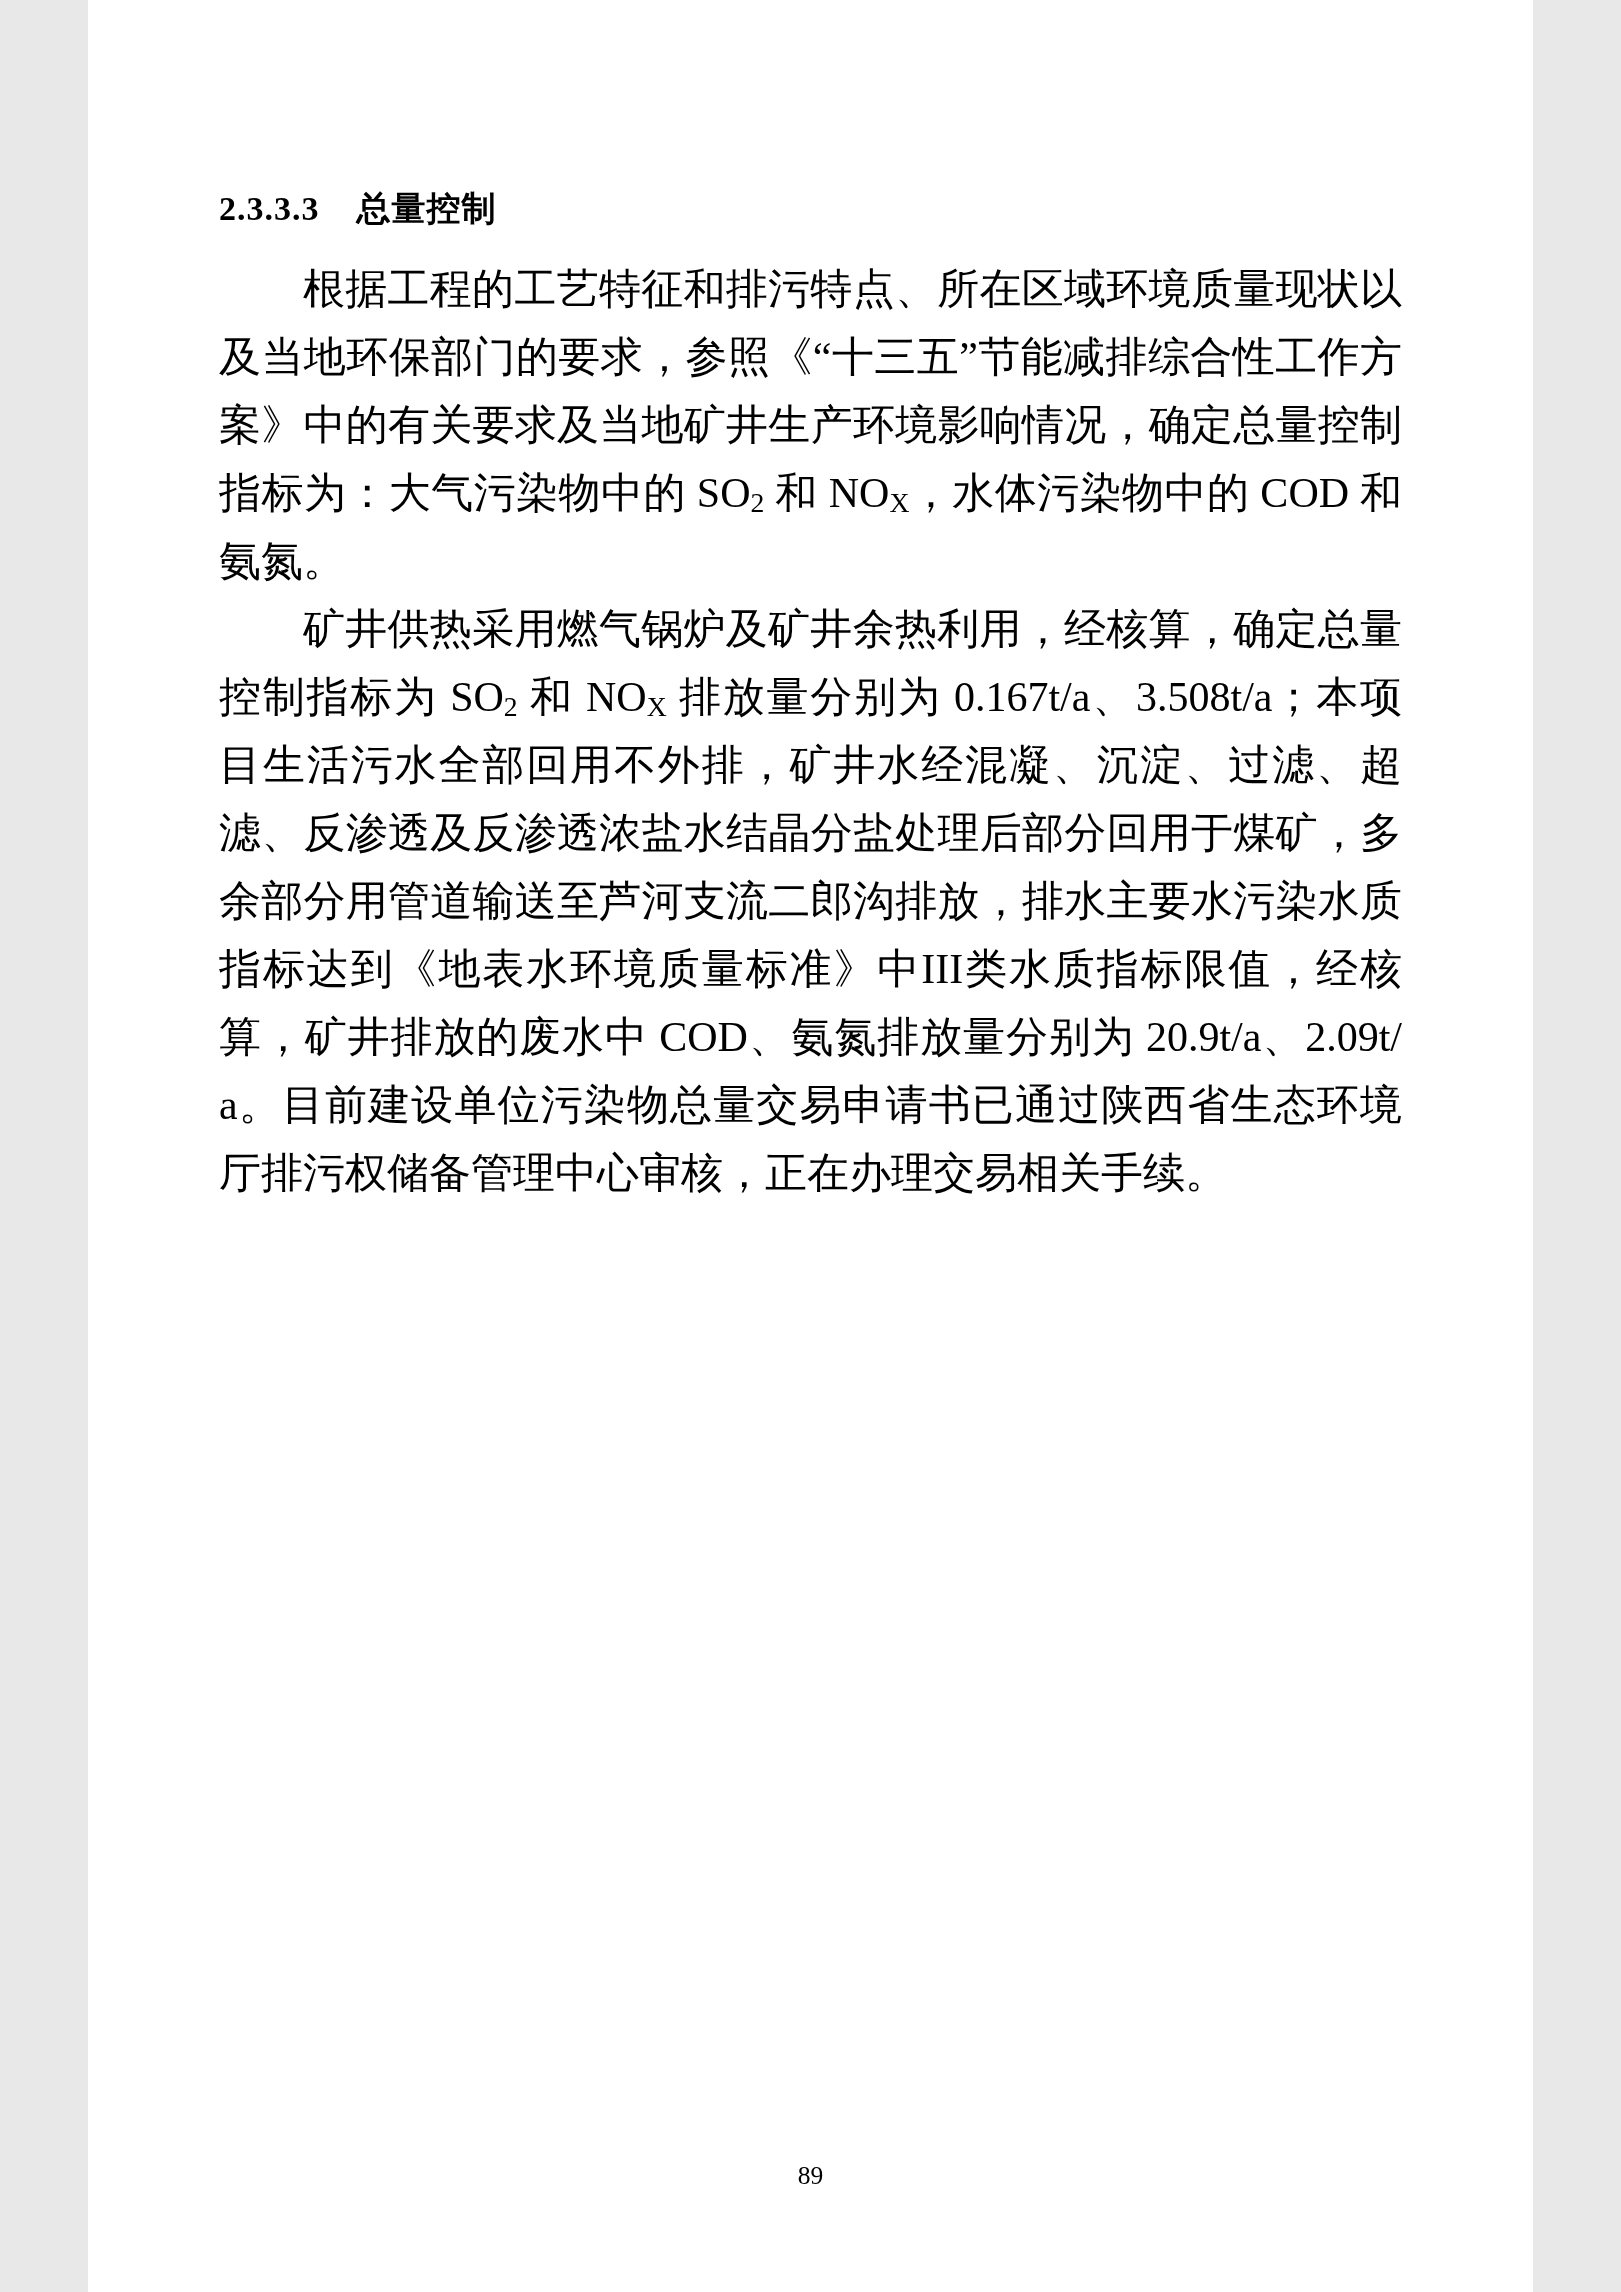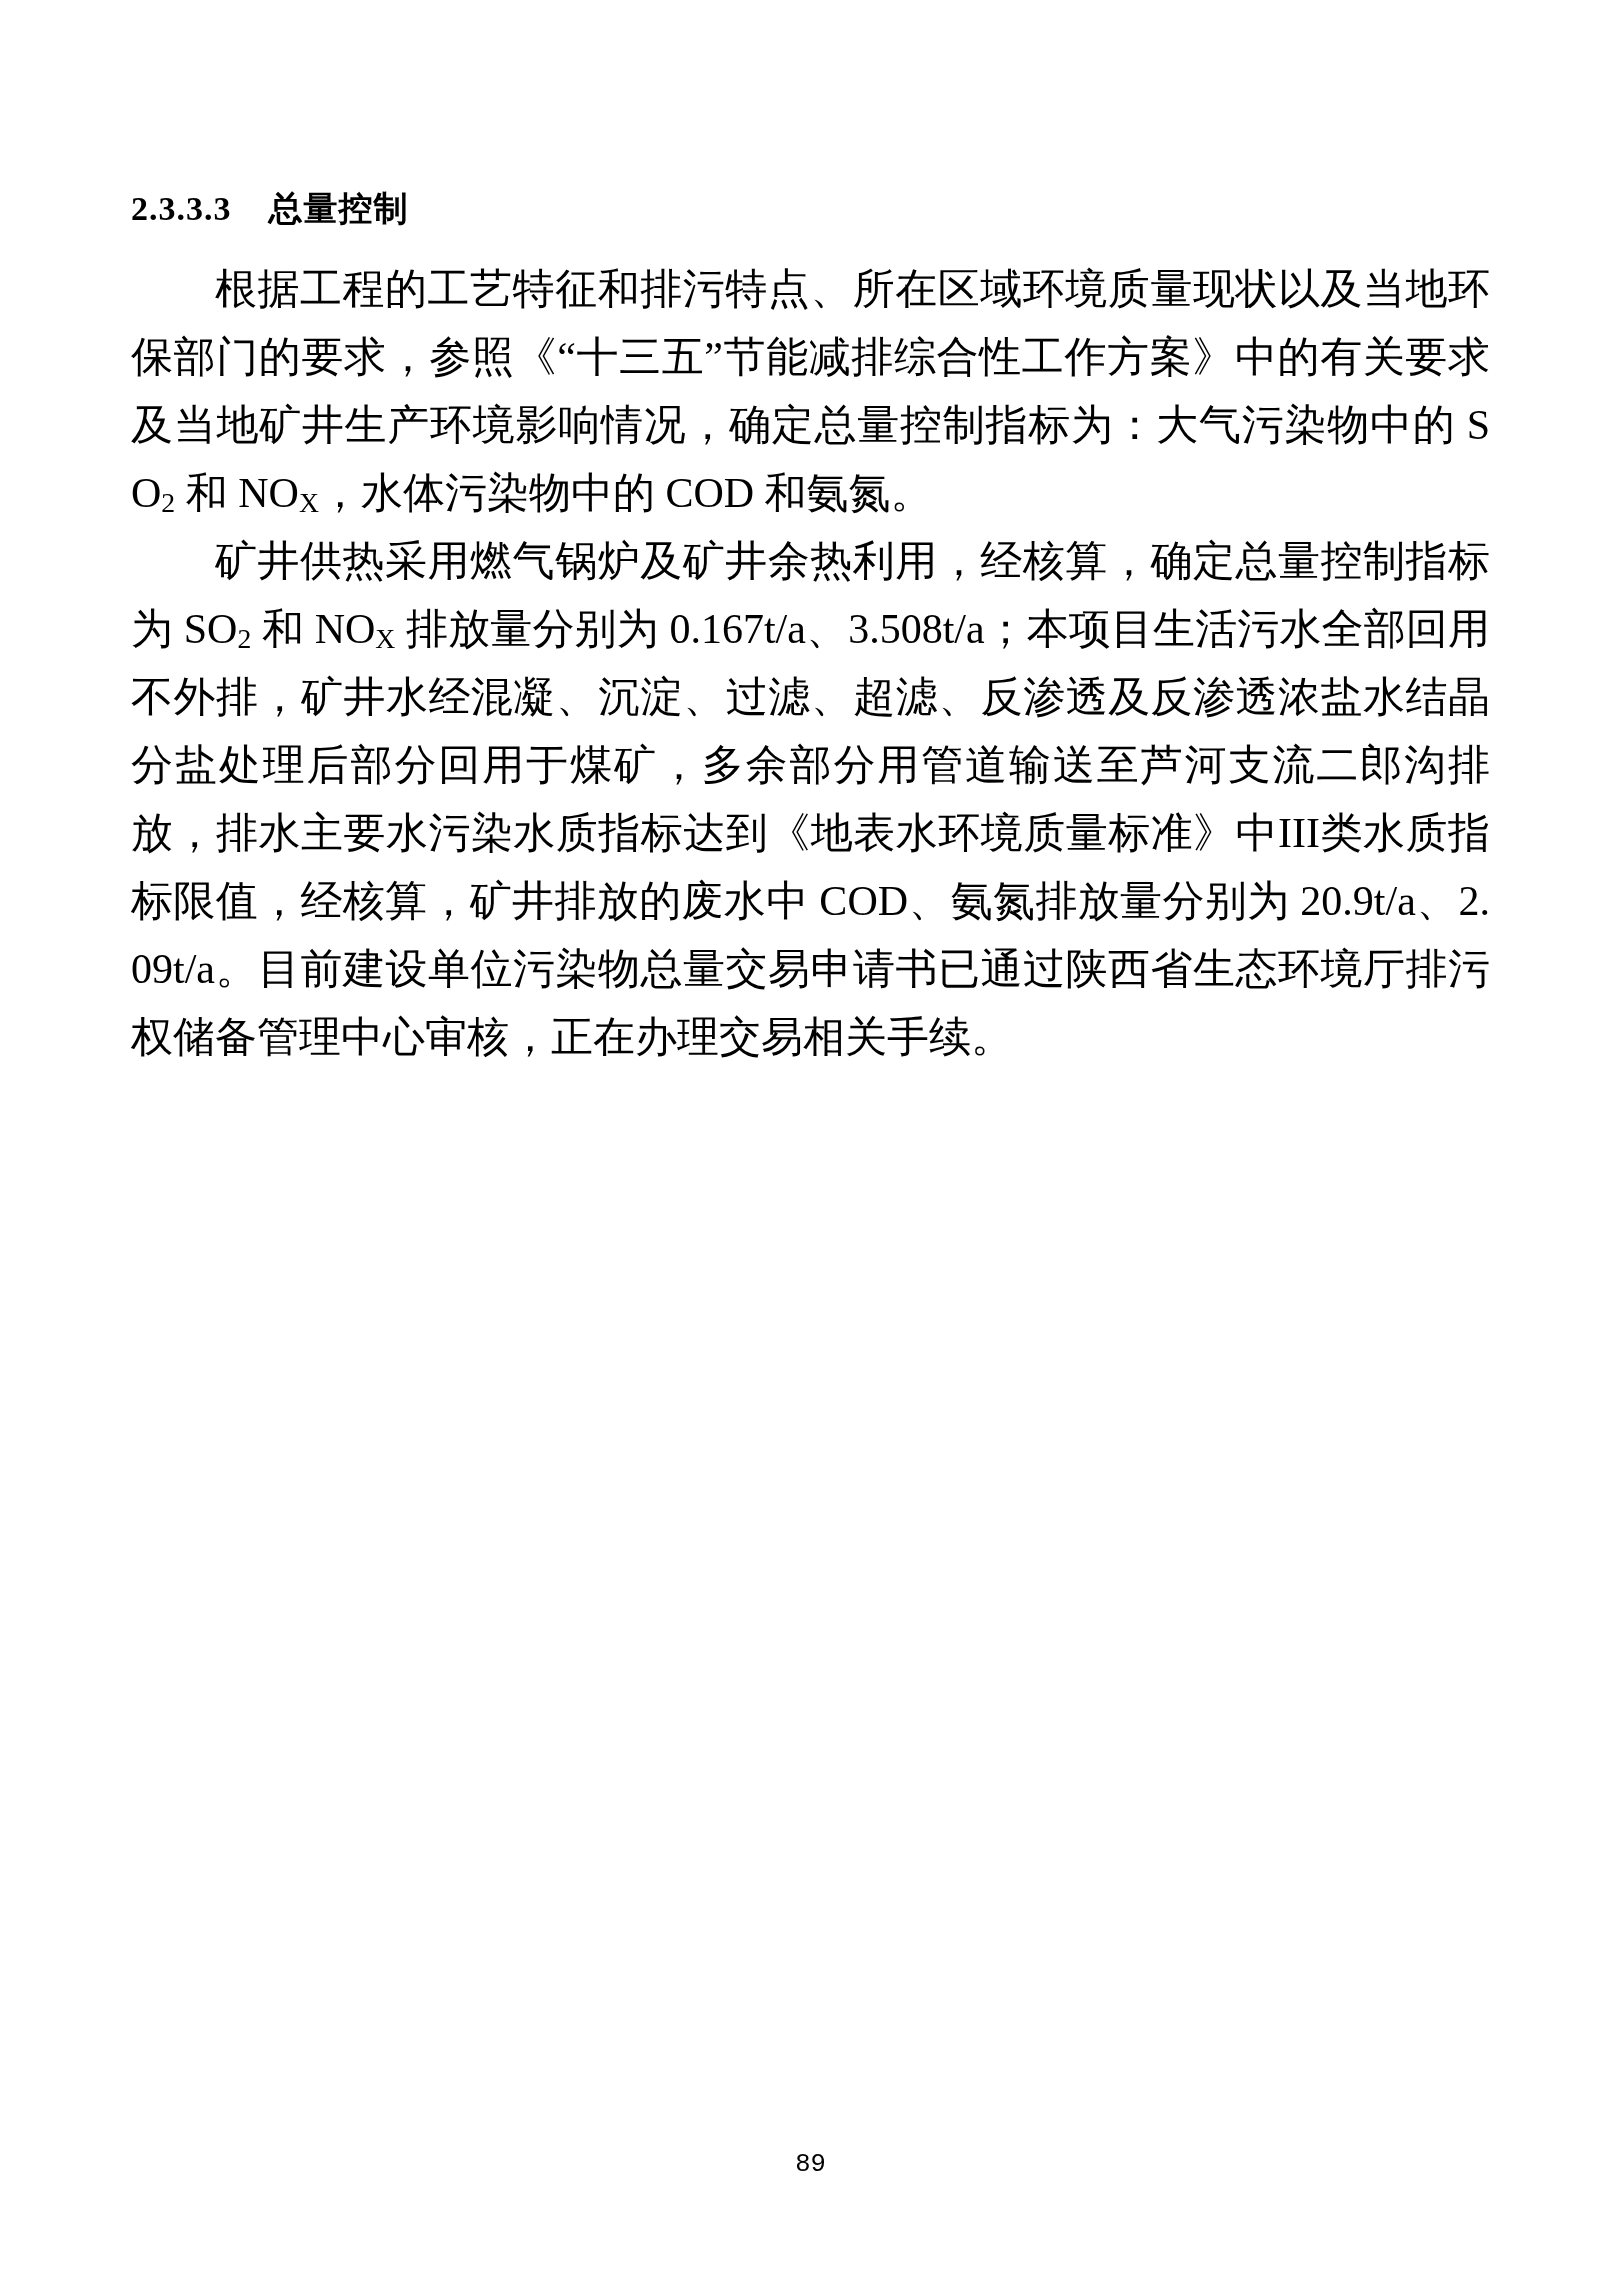--- a/index.html
+++ b/index.html
@@ -2,21 +2,21 @@
 <html><head>
 <meta charset="utf-8">
 <style>
   html, body {
     margin: 0;
     padding: 0;
     background: #e8e8e8;
   }
   .page {
     position: relative;
-    width: 1621px;
+    width: 1445px;
     height: 2293px;
     margin: 0 auto;
     background: #ffffff;
     color: #000000;
     overflow: hidden;
   }
   .content {
     position: absolute;
     left: 131px;
     right: 131px;
@@ -46,23 +46,23 @@
   }
   .para sub {
     font-size: 0.66em;
     line-height: 0;
     vertical-align: -0.18em;
   }
   .page-number {
     position: absolute;
     left: 0;
     right: 0;
-    bottom: 114px;
+    bottom: 102px;
     text-align: center;
-    font-family: Liberation Mono, monospace;
+    font-family: Liberation Serif, serif;
     font-size: 25.5px;
   }
 </style>
 </head>
 <body>
 
 <div class="page">
   <div class="content">
     <h3 class="heading">
       <span class="section-num">2.3.3.3</span><span>总量控制</span>

